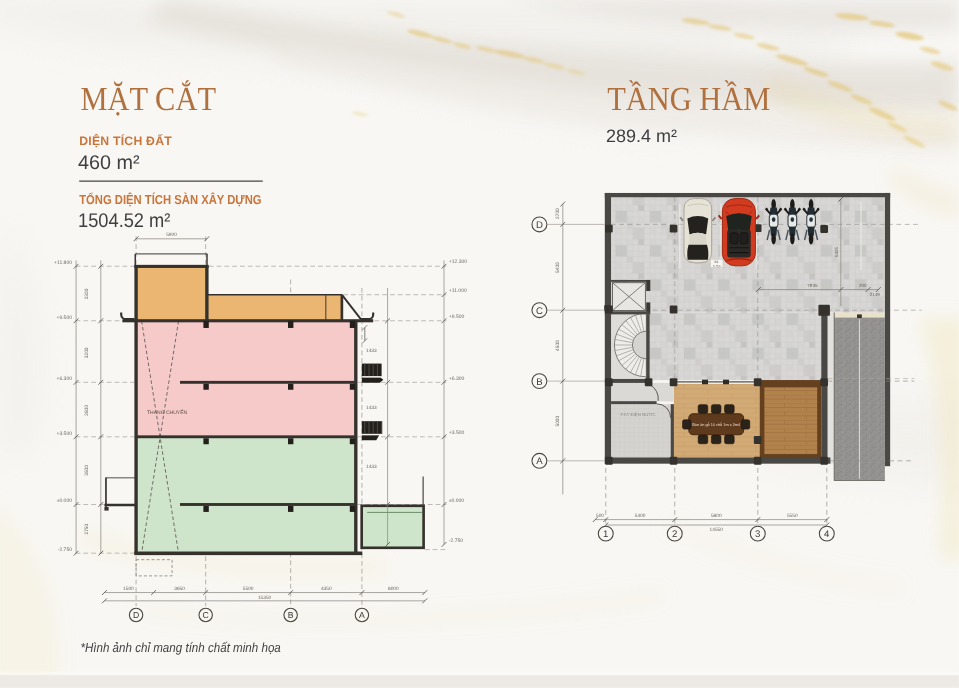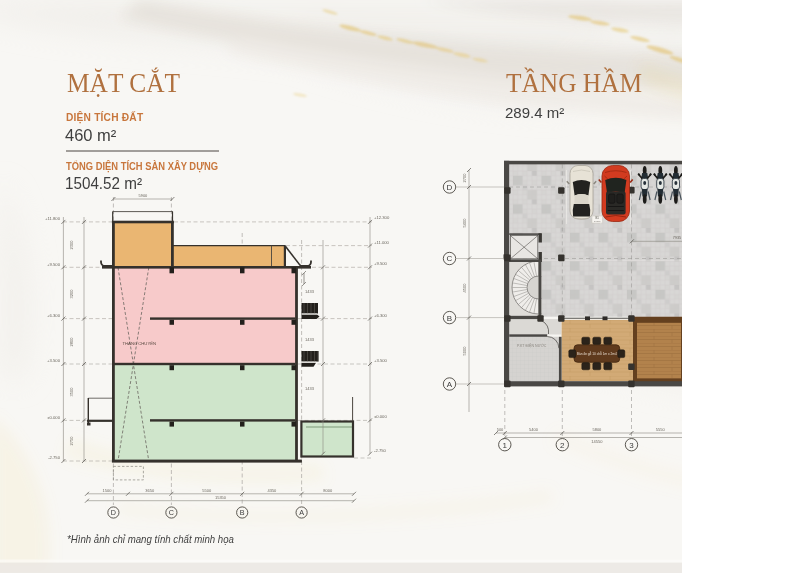--- a/index.html
+++ b/index.html
@@ -1,15 +1,15 @@
 <!DOCTYPE html>
 <html><head><meta charset="utf-8">
 <style>
 html,body{margin:0;padding:0}
-#page{position:relative;width:682px;height:573px;background:#f7f5f2;overflow:hidden;font-family:"Liberation Sans",sans-serif}
+#page{position:relative;width:799px;height:573px;background:#f7f5f2;overflow:hidden;font-family:"Liberation Sans",sans-serif}
 svg{position:absolute;left:0;top:0}
 </style></head>
 <body>
 <div id="page">
 <svg width="799" height="573" viewBox="0 0 799 573">
 <defs>
 <filter id="blur18" x="-50%" y="-50%" width="200%" height="200%">
           <feGaussianBlur stdDeviation="14"></feGaussianBlur>
         </filter>
 <filter id="blur8" x="-50%" y="-50%" width="200%" height="200%">

